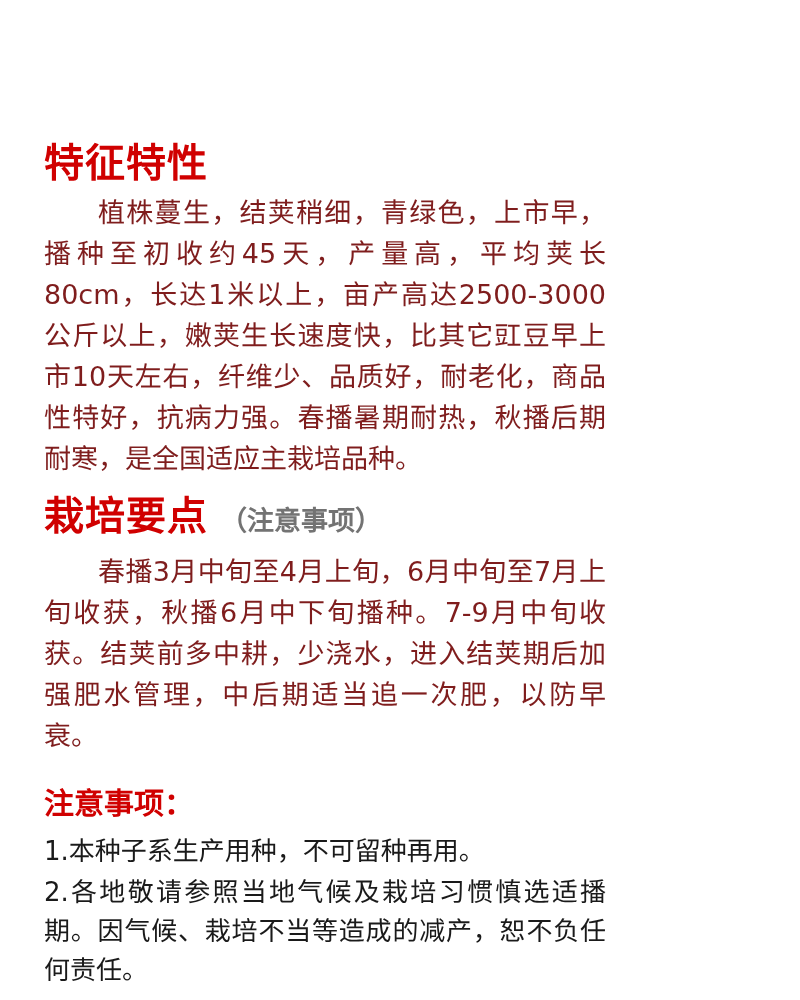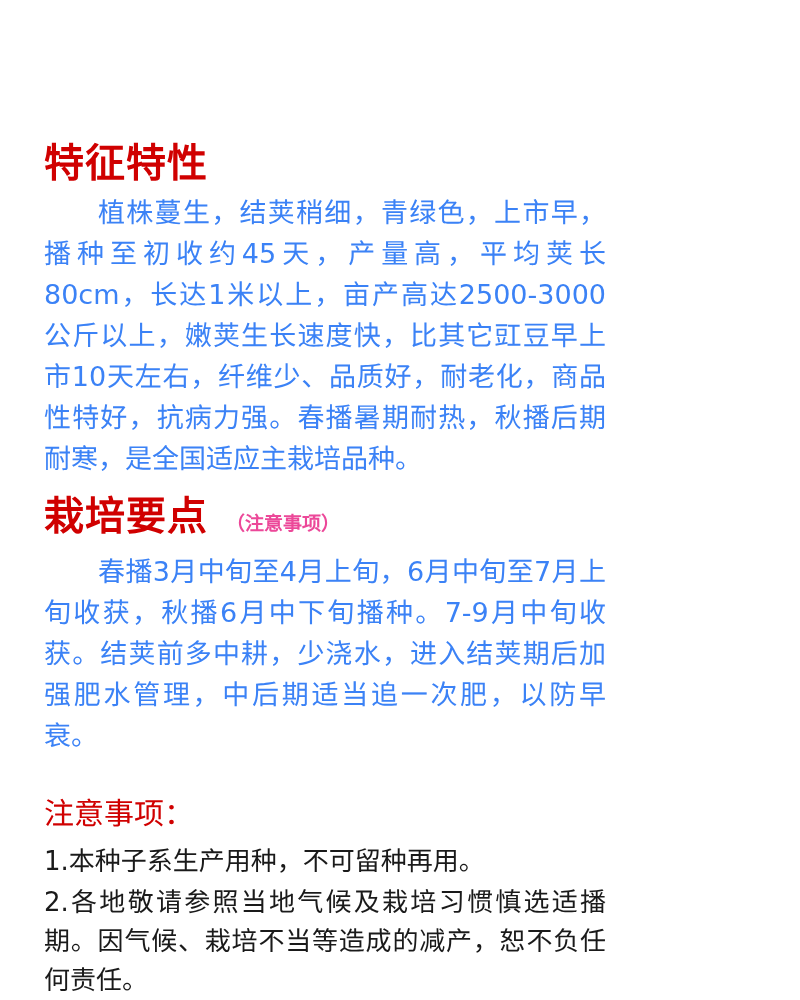--- a/index.html
+++ b/index.html
@@ -35,47 +35,47 @@
   }
   .heading-row {
     display: flex;
     align-items: baseline;
     margin: 0 0 4px 0;
   }
   .heading-row .heading {
     margin-bottom: 8px;
   }
   .heading-note {
-    color: #ec4899;
+    color: #737373;
     font-weight: bold;
-    font-size: 19px;
+    font-size: 27px;
     line-height: 1.1;
-    margin-left: 18px;
+    margin-left: 12px;
     font-family: "DejaVu Serif", "Liberation Serif", serif;
   }
   .body-text {
     font-size: 27px;
     line-height: 1.52;
-    color: #3b82f6;
+    color: #7f1d1d;
     text-align: justify;
     text-justify: inter-ideograph;
     margin: 0;
     letter-spacing: 0px;
   }
   .body-text.indent {
     text-indent: 2em;
   }
   .spacer-sm { height: 14px; }
   .spacer-md { height: 22px; }
   .notice-heading {
     color: #d00000;
-    font-weight: normal;
+    font-weight: bold;
     font-size: 30px;
     line-height: 1.2;
-    margin: 18px 0 10px 0;
+    margin: 8px 0 10px 0;
     font-family: "DejaVu Serif", "Liberation Serif", serif;
   }
   .notice-list {
     list-style: none;
     margin: 0;
     padding: 0;
   }
   .notice-list li {
     font-size: 26px;
     line-height: 1.5;

